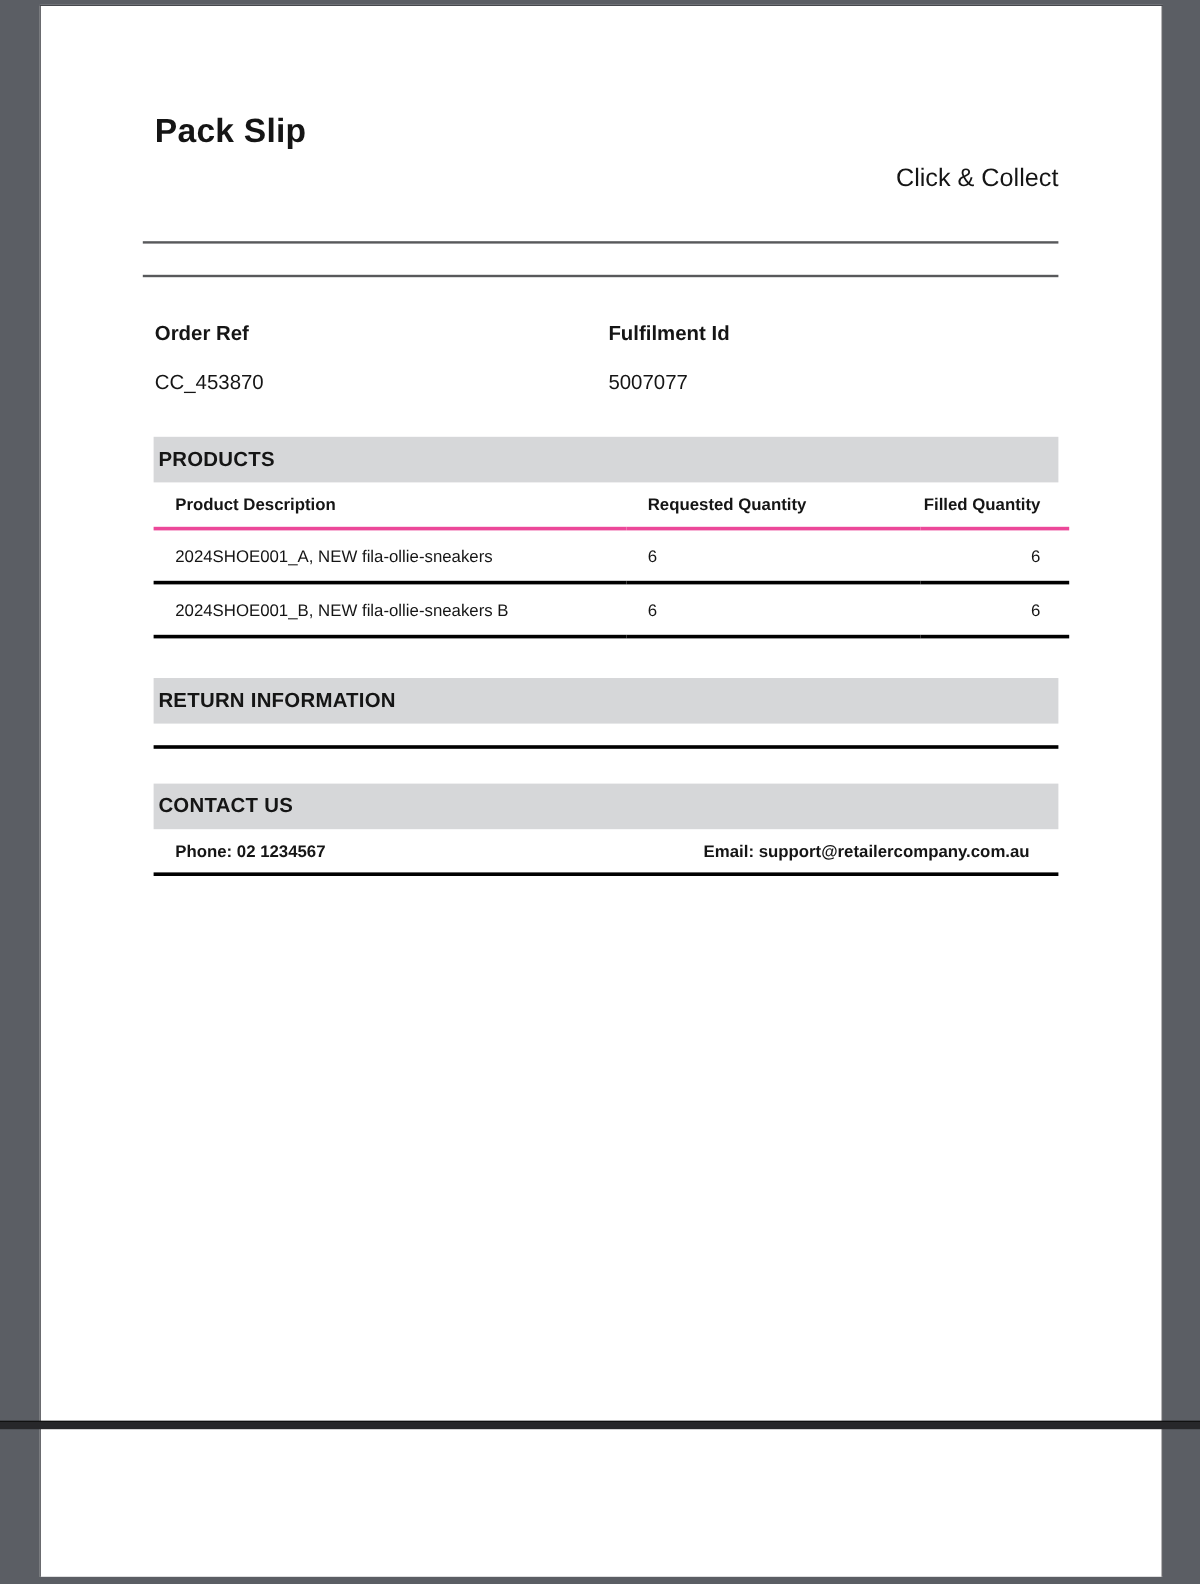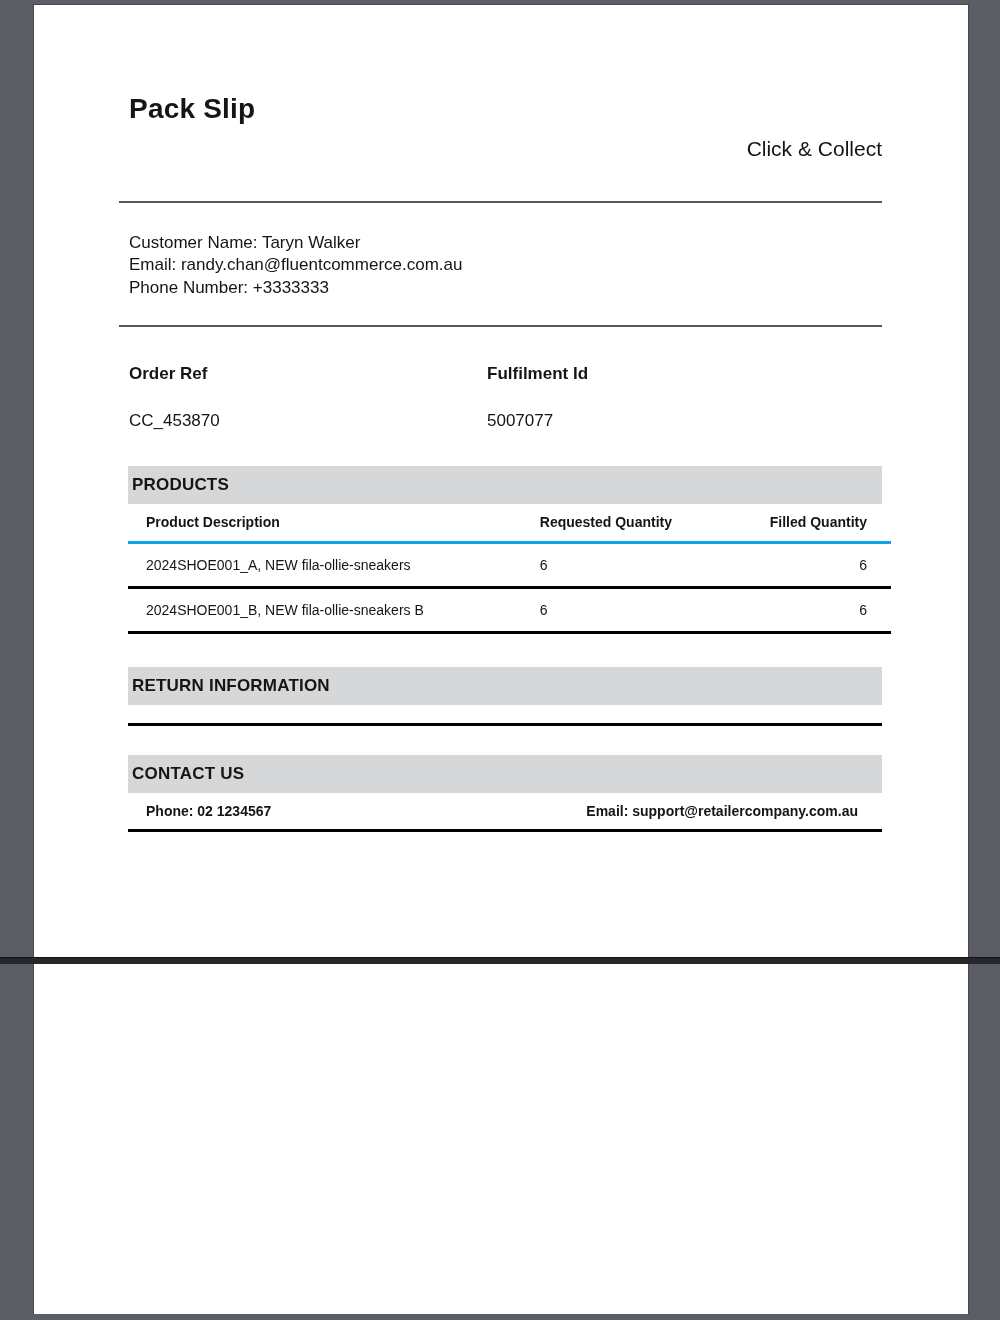--- a/index.html
+++ b/index.html
@@ -3,21 +3,21 @@
 <meta charset="utf-8">
 <style>
   * { margin: 0; padding: 0; box-sizing: border-box; }
   html, body {
     width: 1000px; height: 1320px;
     overflow: hidden;
     background: #5b5e64;
     font-family: "Liberation Sans", sans-serif;
     color: #151515;
   }
-  .viewport { position: relative; width: 1000px; height: 964px; }
+  .viewport { position: relative; width: 1000px; height: 1191px; }
 
   .page {
     position: absolute;
     left: 33px; top: 4px;
     width: 936px; height: 1310px;
     background: #ffffff;
     border: 1px solid #46484d;
     border-bottom: none;
   }
 
@@ -53,20 +53,21 @@
     font-size: 17px;
     line-height: 22.4px;
   }
 
   .refs {
     margin: 36px 0 0 10px;
     display: grid;
     grid-template-columns: 358px auto;
     grid-row-gap: 26px;
     font-size: 17px;
+    gap: 20px;
   }
   .ref-label { font-weight: 700; line-height: 21px; }
   .ref-value { font-weight: 400; line-height: 21px; }
 
   .block { margin-left: 9px; } 
 
   .section-bar {
     height: 38px;
     background: #d6d7d9;
     font-size: 17px;
@@ -85,21 +86,21 @@
     table-layout: fixed;
   }
   table.products col.c1 { width: 385px; }
   table.products col.c2 { width: 240px; }
   table.products col.c3 { width: 121px; }
   table.products th {
     font-size: 14px;
     font-weight: 700;
     text-align: left;
     padding: 10px 0 11px 18px;
-    border-bottom: 3px solid #0ea5e9;
+    border-bottom: 3px solid #ec4899;
   }
   table.products th.num-head-right { text-align: right; padding: 10px 24px 11px 0; }
   table.products td {
     font-size: 14px;
     font-weight: 400;
     padding: 13px 0 13px 18px;
     border-bottom: 3px solid #000;
   }
   table.products td.num-right { text-align: right; padding: 13px 24px 13px 0; }
 
@@ -131,25 +132,20 @@
 
 <div class="viewport">
   <div class="page">
     <div class="content">
 
       <h1 class="doc-title inset">Pack Slip</h1>
       <div class="doc-subtitle inset">Click &amp; Collect</div>
 
       <hr class="rule">
 
-      <div class="customer inset">
-        <div>Customer Name: Taryn Walker</div>
-        <div>Email: randy.chan@fluentcommerce.com.au</div>
-        <div>Phone Number: +3333333</div>
-      </div>
 
       <hr class="rule rule-2">
 
       <div class="refs">
         <div class="ref-label">Order Ref</div>
         <div class="ref-label">Fulfilment Id</div>
         <div class="ref-value">CC_453870</div>
         <div class="ref-value">5007077</div>
       </div>
 

